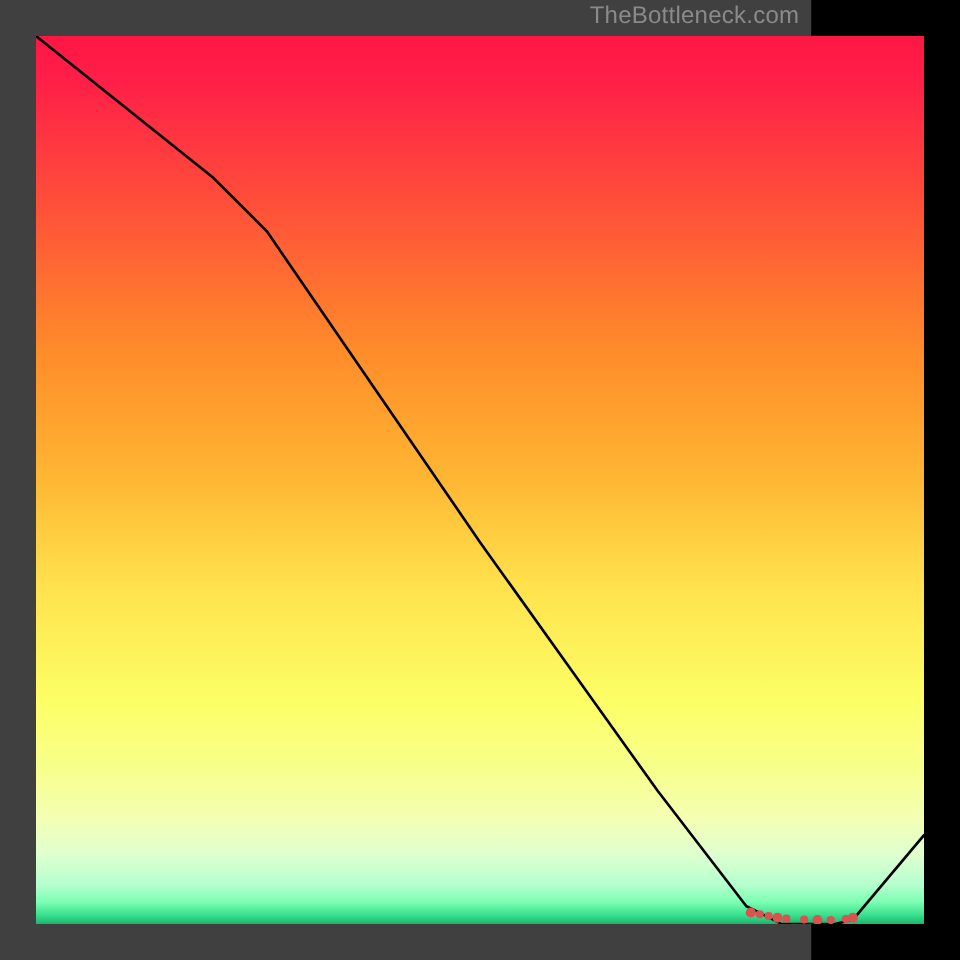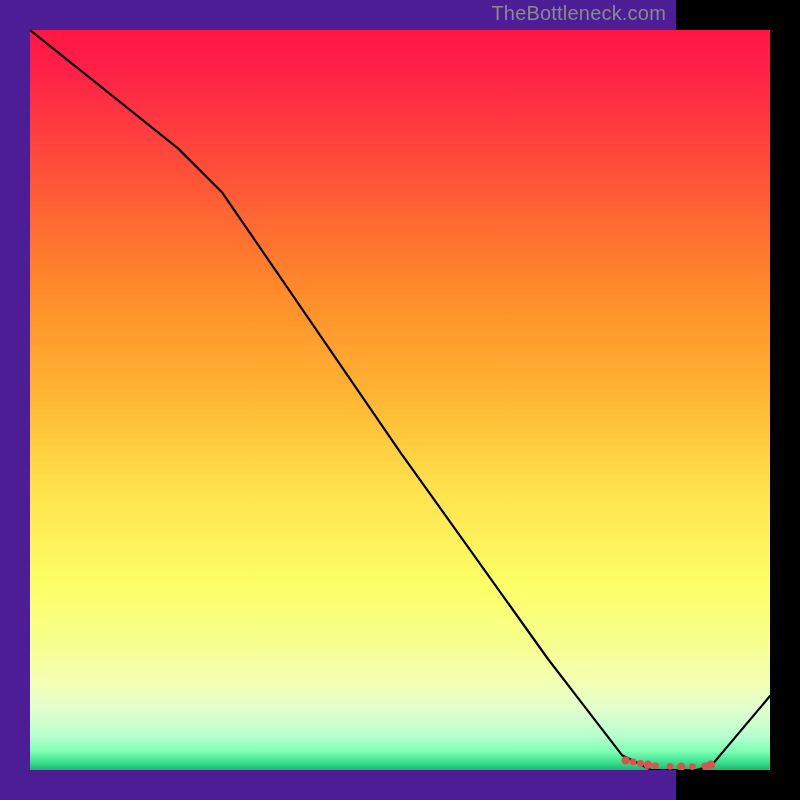--- a/index.html
+++ b/index.html
@@ -8,21 +8,21 @@
     width: 800px;
     height: 800px;
     background: #000;
     overflow: hidden;
     font-family: Arial, Helvetica, sans-serif;
   }
   .frame {
     position: relative;
     width: 676px;
     height: 800px;
-    background: #4c1d95;
+    background: #404040;
   }
   .attribution {
     position: absolute;
     top: 2px;
     right: 10px;
     color: #8a8a8a;
     font-size: 20px;
     letter-spacing: 0.2px;
     user-select: none;
   }

